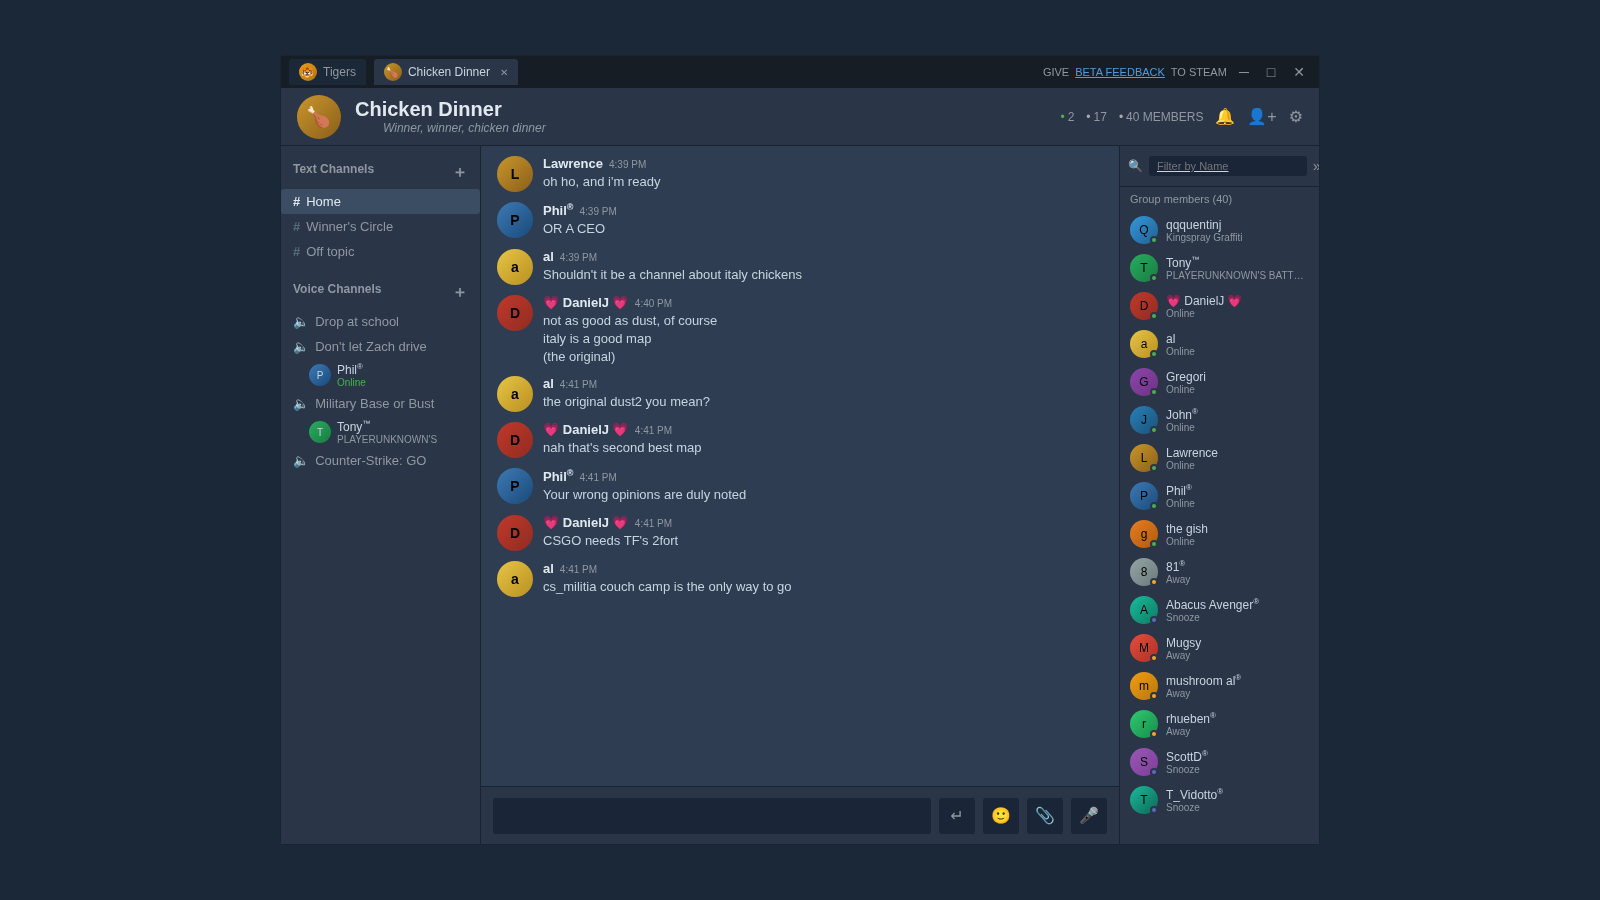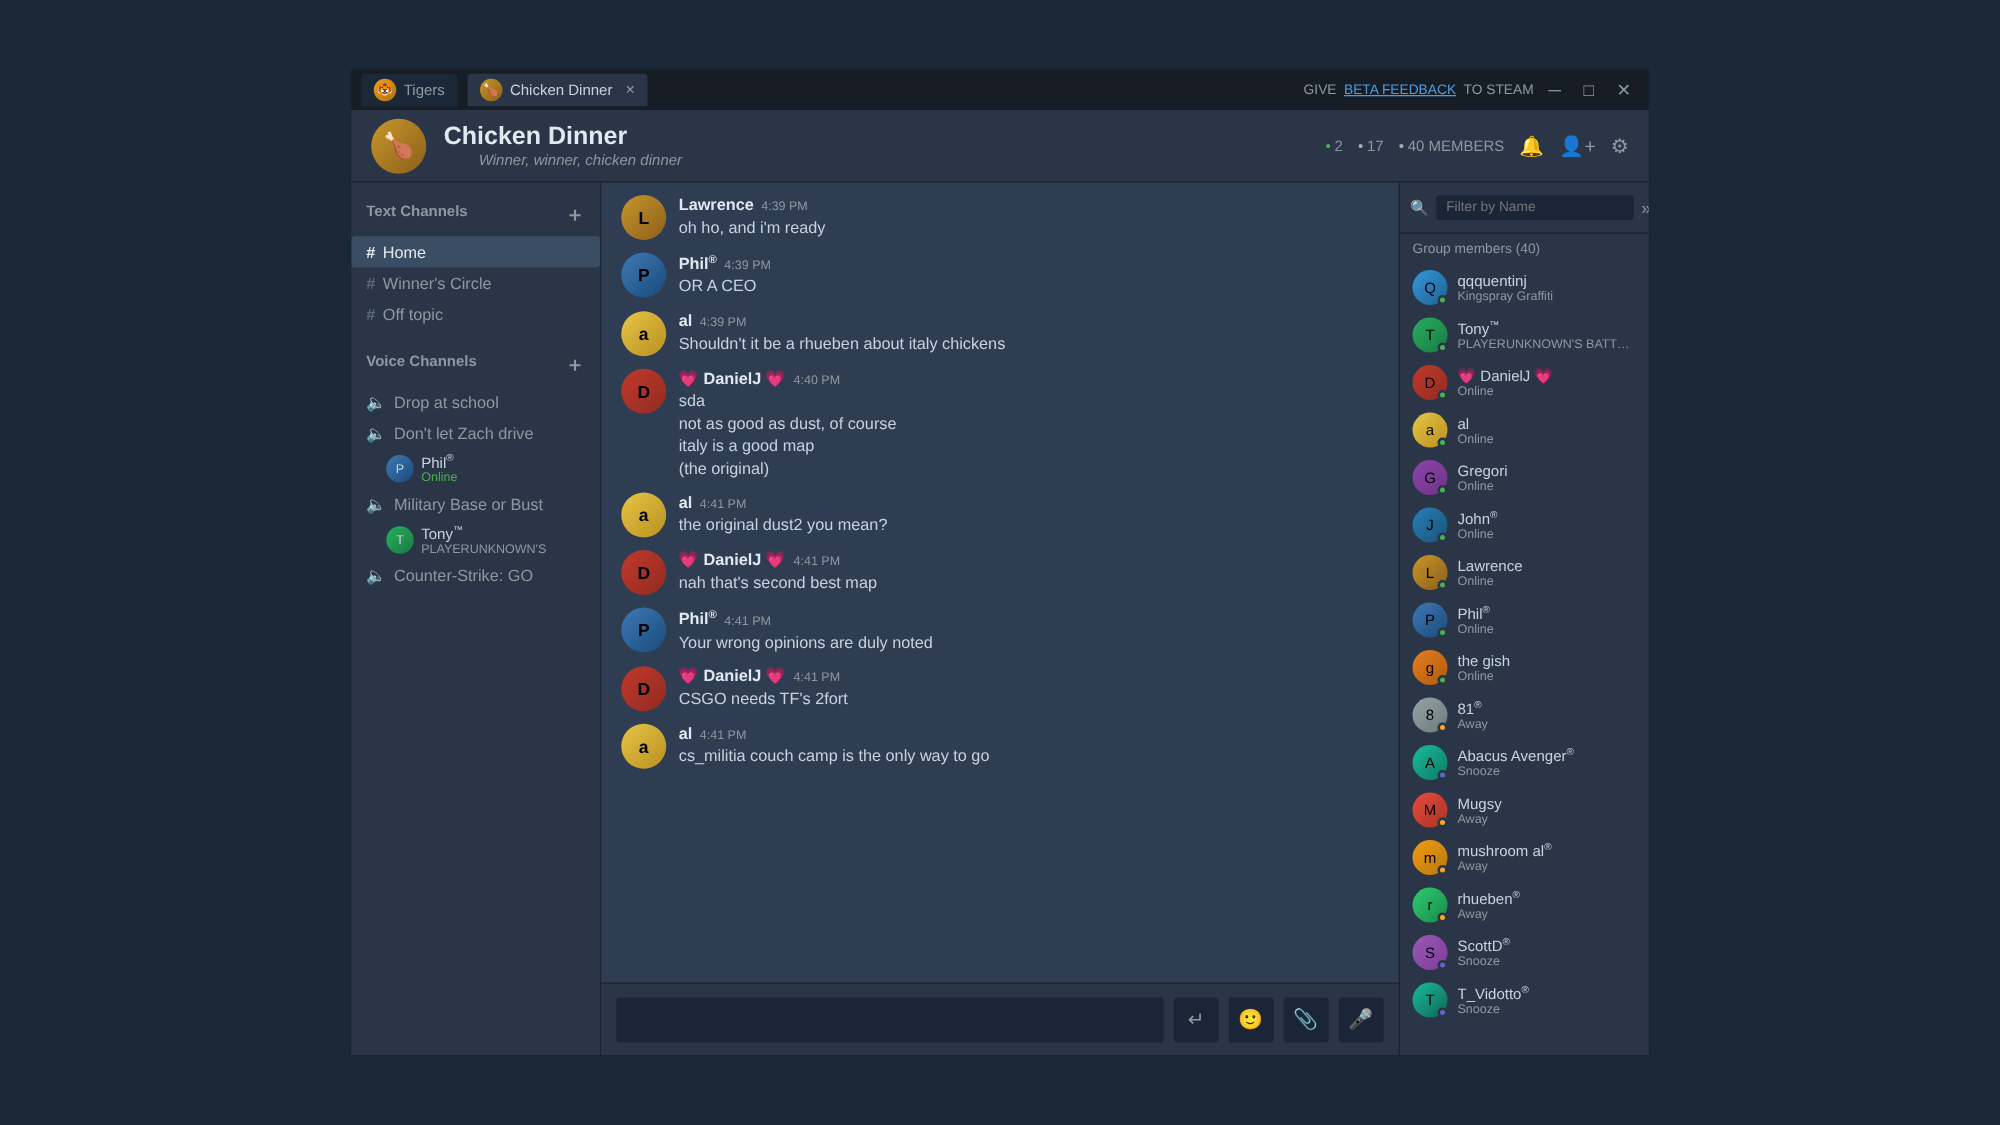--- a/index.html
+++ b/index.html
@@ -256,20 +256,21 @@
     }
     .members-search-input {
       flex: 1;
       background: #1a2638;
       border: none;
       border-radius: 3px;
       color: #c6d4df;
       font-size: 11px;
       padding: 4px 8px;
       outline: none;
+      text-decoration: underline;
     }
     .expand-btn { color: #8f98a0; cursor: pointer; font-size: 14px; }
     .members-header {
       padding: 6px 10px;
       color: #8f98a0;
       font-size: 11px;
     }
     .members-list {
       flex: 1;
       overflow-y: auto;
@@ -463,32 +464,31 @@
           </div>
         </div>
 
         <div class="message-row">
           <div class="msg-avatar avatar-al">a</div>
           <div class="msg-content">
             <div class="msg-header">
               <span class="msg-author">al</span>
               <span class="msg-time">4:39 PM</span>
             </div>
-            <div class="msg-text">Shouldn't it be a rhueben about italy chickens</div>
+            <div class="msg-text">Shouldn't it be a channel about italy chickens</div>
           </div>
         </div>
 
         <div class="message-row">
           <div class="msg-avatar avatar-danielj">D</div>
           <div class="msg-content">
             <div class="msg-header">
               <span class="msg-author">💗 DanielJ 💗</span>
               <span class="msg-time">4:40 PM</span>
             </div>
-            <div class="msg-text">sda</div>
             <div class="msg-text">not as good as dust, of course</div>
             <div class="msg-text">italy is a good map</div>
             <div class="msg-text">(the original)</div>
           </div>
         </div>
 
         <div class="message-row">
           <div class="msg-avatar avatar-al">a</div>
           <div class="msg-content">
             <div class="msg-header">

